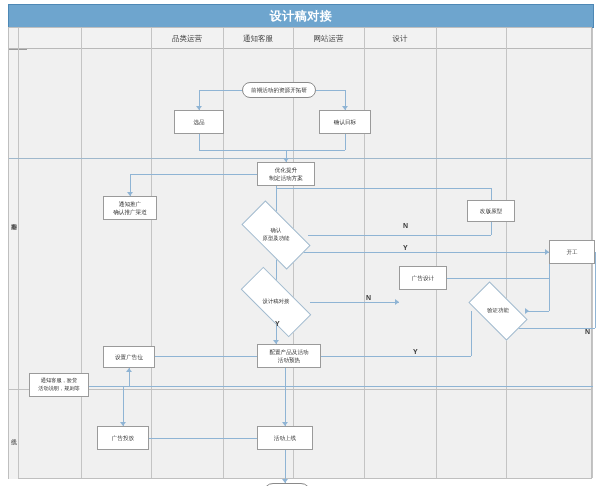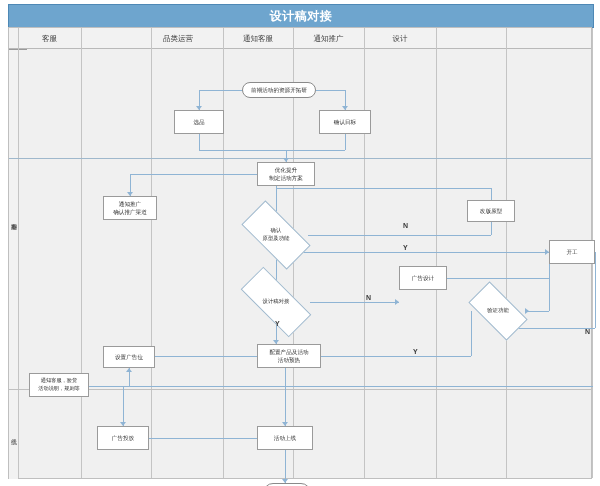--- a/index.html
+++ b/index.html
@@ -175,28 +175,27 @@
   <div class="canvas" id="canvas">
     <div class="header-row"></div>
   <div class="phase" style="top: 21px; height: 340px;">
         <span>准备期</span>
       </div>
       <div class="phase-sep" style="top: 21px;"></div>
       <div class="phase" style="top: 361px; height: 90px;">
         <span>上线</span>
       </div>
       <div class="phase-sep" style="top: 361px;"></div>
-      <div class="colhead" style="left: 9px; width: 63px;">客服</div>
       <div class="vline" style="left: 9px;"></div>
       <div class="vline" style="left: 72px;"></div>
-      <div class="colhead" style="left: 133px; width: 72px;">品类运营</div>
+      <div class="colhead" style="left: 142px; width: 72px;">品类运营</div>
       <div class="vline" style="left: 142px;"></div>
       <div class="colhead" style="left: 214px; width: 70px;">通知客服</div>
       <div class="vline" style="left: 214px;"></div>
-      <div class="colhead" style="left: 284px; width: 71px;">通知推广</div>
+      <div class="colhead" style="left: 284px; width: 71px;">网站运营</div>
       <div class="vline" style="left: 284px;"></div>
       <div class="colhead" style="left: 355px; width: 72px;">设计</div>
       <div class="vline" style="left: 355px;"></div>
       <div class="vline" style="left: 427px;"></div>
       <div class="vline" style="left: 497px;"></div>
       <div class="vline" style="left: 583px;"></div>
       <div class="vline" style="left: 9px;"></div>
       <div class="hline grey" style="top: 361px;"></div>
       <div class="hline" style="top: 130px;"></div>
       <div class="conn h" style="left: 190px; top: 62px; width: 45px;"></div>

